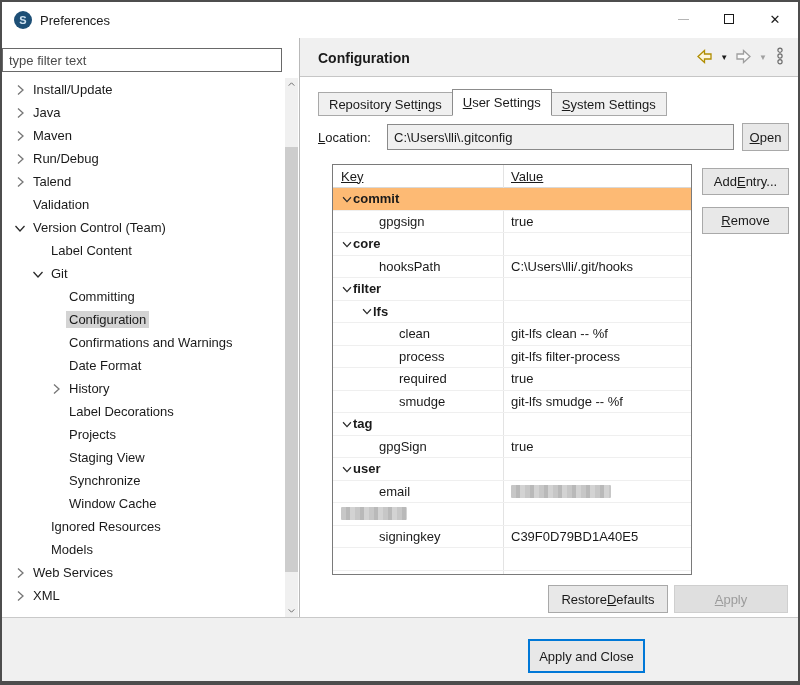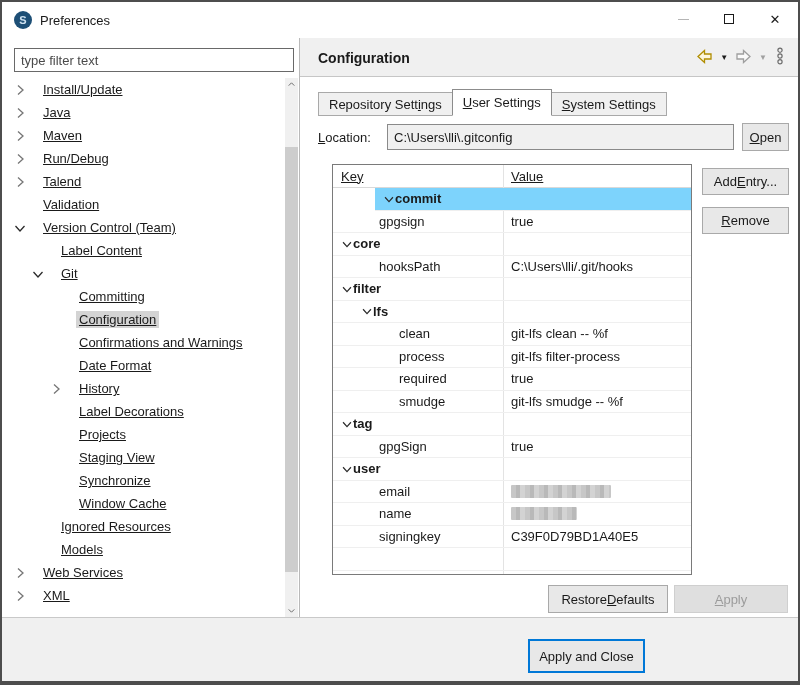--- a/index.html
+++ b/index.html
@@ -15,29 +15,29 @@
   .app-icon { position:absolute; left:12px; top:9px; width:18px; height:18px; border-radius:50%;
     background:#1d4f76; color:#cfe3f2; font-size:11px; font-weight:bold;
     display:flex; align-items:center; justify-content:center; }
   .win-title { position:absolute; left:38px; top:0; height:36px; display:flex; align-items:center; font-size:13px; }
   .win-btns { position:absolute; right:0; top:0; display:flex; height:34px; }
   .win-btn { width:46px; height:34px; display:flex; align-items:center; justify-content:center; }
   .glyph-min { width:11px; height:0; border-top:1px solid #b5b5b5; }
   .glyph-max { width:10px; height:10px; border:1px solid #1a1a1a; background:transparent; }
   .glyph-close { font-size:13px; color:#1a1a1a; }
   
-  .filter-input { position:absolute; left:12px; top:46px; width:280px; height:24px;
+  .filter-input { position:absolute; left:0; top:46px; width:280px; height:24px;
     border:1px solid #696969; padding:0 6px; font:13px "Liberation Sans", sans-serif; color:#333; background:#fff; }
   .filter-input::placeholder { color:#4a4a4a; opacity:1; }
   .tree { position:absolute; left:2px; top:76px; width:280px; }
   .tree-item { height:23px; display:flex; align-items:center; cursor:default; }
   .chev { width:16px; height:16px; flex:0 0 16px; color:#767676; }
   .chev svg { display:block; }
   .chev.open { transform:rotate(90deg); color:#2b2b2b; }
-  .tree-label { margin-left:12px; white-space:nowrap; padding:1px 3px;text-decoration:underline; }
+  .tree-label { margin-left:2px; white-space:nowrap; padding:1px 3px; }
   .tree-label.sel { background:#d4d4d4; }
   
   .scrollbar { position:absolute; left:283px; top:76px; width:13px; height:539px; background:#f0f0f0; }
   .sb-arrow { position:absolute; left:0; width:13px; height:13px; color:#5f5f5f; display:flex; align-items:center; justify-content:center; }
   .sb-up { top:0; } .sb-down { bottom:0; }
   .sb-thumb { position:absolute; left:0; top:69px; width:13px; height:425px; background:#cdcdcd; }
   .vsep { position:absolute; left:297px; top:36px; width:1px; height:579px; background:#b9b9b9; }
   
   .band { position:absolute; left:298px; top:36px; width:498px; height:39px;
     background:#f0f0f0; border-bottom:1px solid #c6c6c6; }
@@ -70,21 +70,21 @@
   .btn-apply-close { left:526px; top:637px; width:117px; height:34px; border:2px solid #0078d7;text-align:right; }
   .btn-cancel { left:663px; top:637px; width:125px; height:28px; }
   
   .cfg-table { position:absolute; left:330px; top:162px; width:360px; height:411px;
     border:1px solid #7a7a7a; background:#fff; overflow:hidden; }
   .t-head { display:flex; height:23px; border-bottom:1px solid #d9d9d9; align-items:center;text-decoration:underline; }
   .t-head .hc1 { width:170px; padding-left:8px; }
   .t-head .hc2 { flex:1; padding-left:8px; }
   .t-colline { position:absolute; left:170px; top:0; width:1px; height:100%; background:#e3e3e3; }
   .t-row { display:flex; height:22.5px; align-items:center; border-bottom:1px solid #efefef; position:relative; }
-  .t-row.sel { background:#7dd3fc;margin-left:42px; }
+  .t-row.sel { background:#fdba74; }
   .t-cell-key { width:170px; display:flex; align-items:center; overflow:hidden; }
   .t-cell-val { flex:1; padding-left:8px; display:flex; align-items:center; overflow:hidden; }
   .t-row .chev { width:14px; flex:0 0 14px; }
   .t-row.group .k { font-weight:bold; }
   .redact { height:13px; border-radius:1px;
     background:repeating-linear-gradient(90deg,#c7c7c7 0 5px,#b9b9b9 5px 9px,#d3d3d3 9px 14px);
     filter:blur(0.6px); }
   
   .dlg-footer { position:absolute; left:0; top:615px; width:100%; height:66px;
     background:#f0f0f0; border-top:1px solid #c9c9c9; }
@@ -499,24 +499,20 @@
     <div class="t-cell-key" style="padding-left: 46px;">
 
       <span class="k">email</span>
     </div>
     <div class="t-cell-val">
       <span class="v"></span>
     <span class="redact" style="width: 100px;"></span>
           </div>
   </div>
         <div class="t-row">
-    <div class="t-cell-key" style="padding-left: 46px;">
-
-      <span class="k">name</span>
-    </div>
     <div class="t-cell-val">
       <span class="v"></span>
     <span class="redact" style="width: 66px;"></span>
           </div>
   </div>
         <div class="t-row">
     <div class="t-cell-key" style="padding-left: 46px;">
 
       <span class="k">signingkey</span>
     </div>

